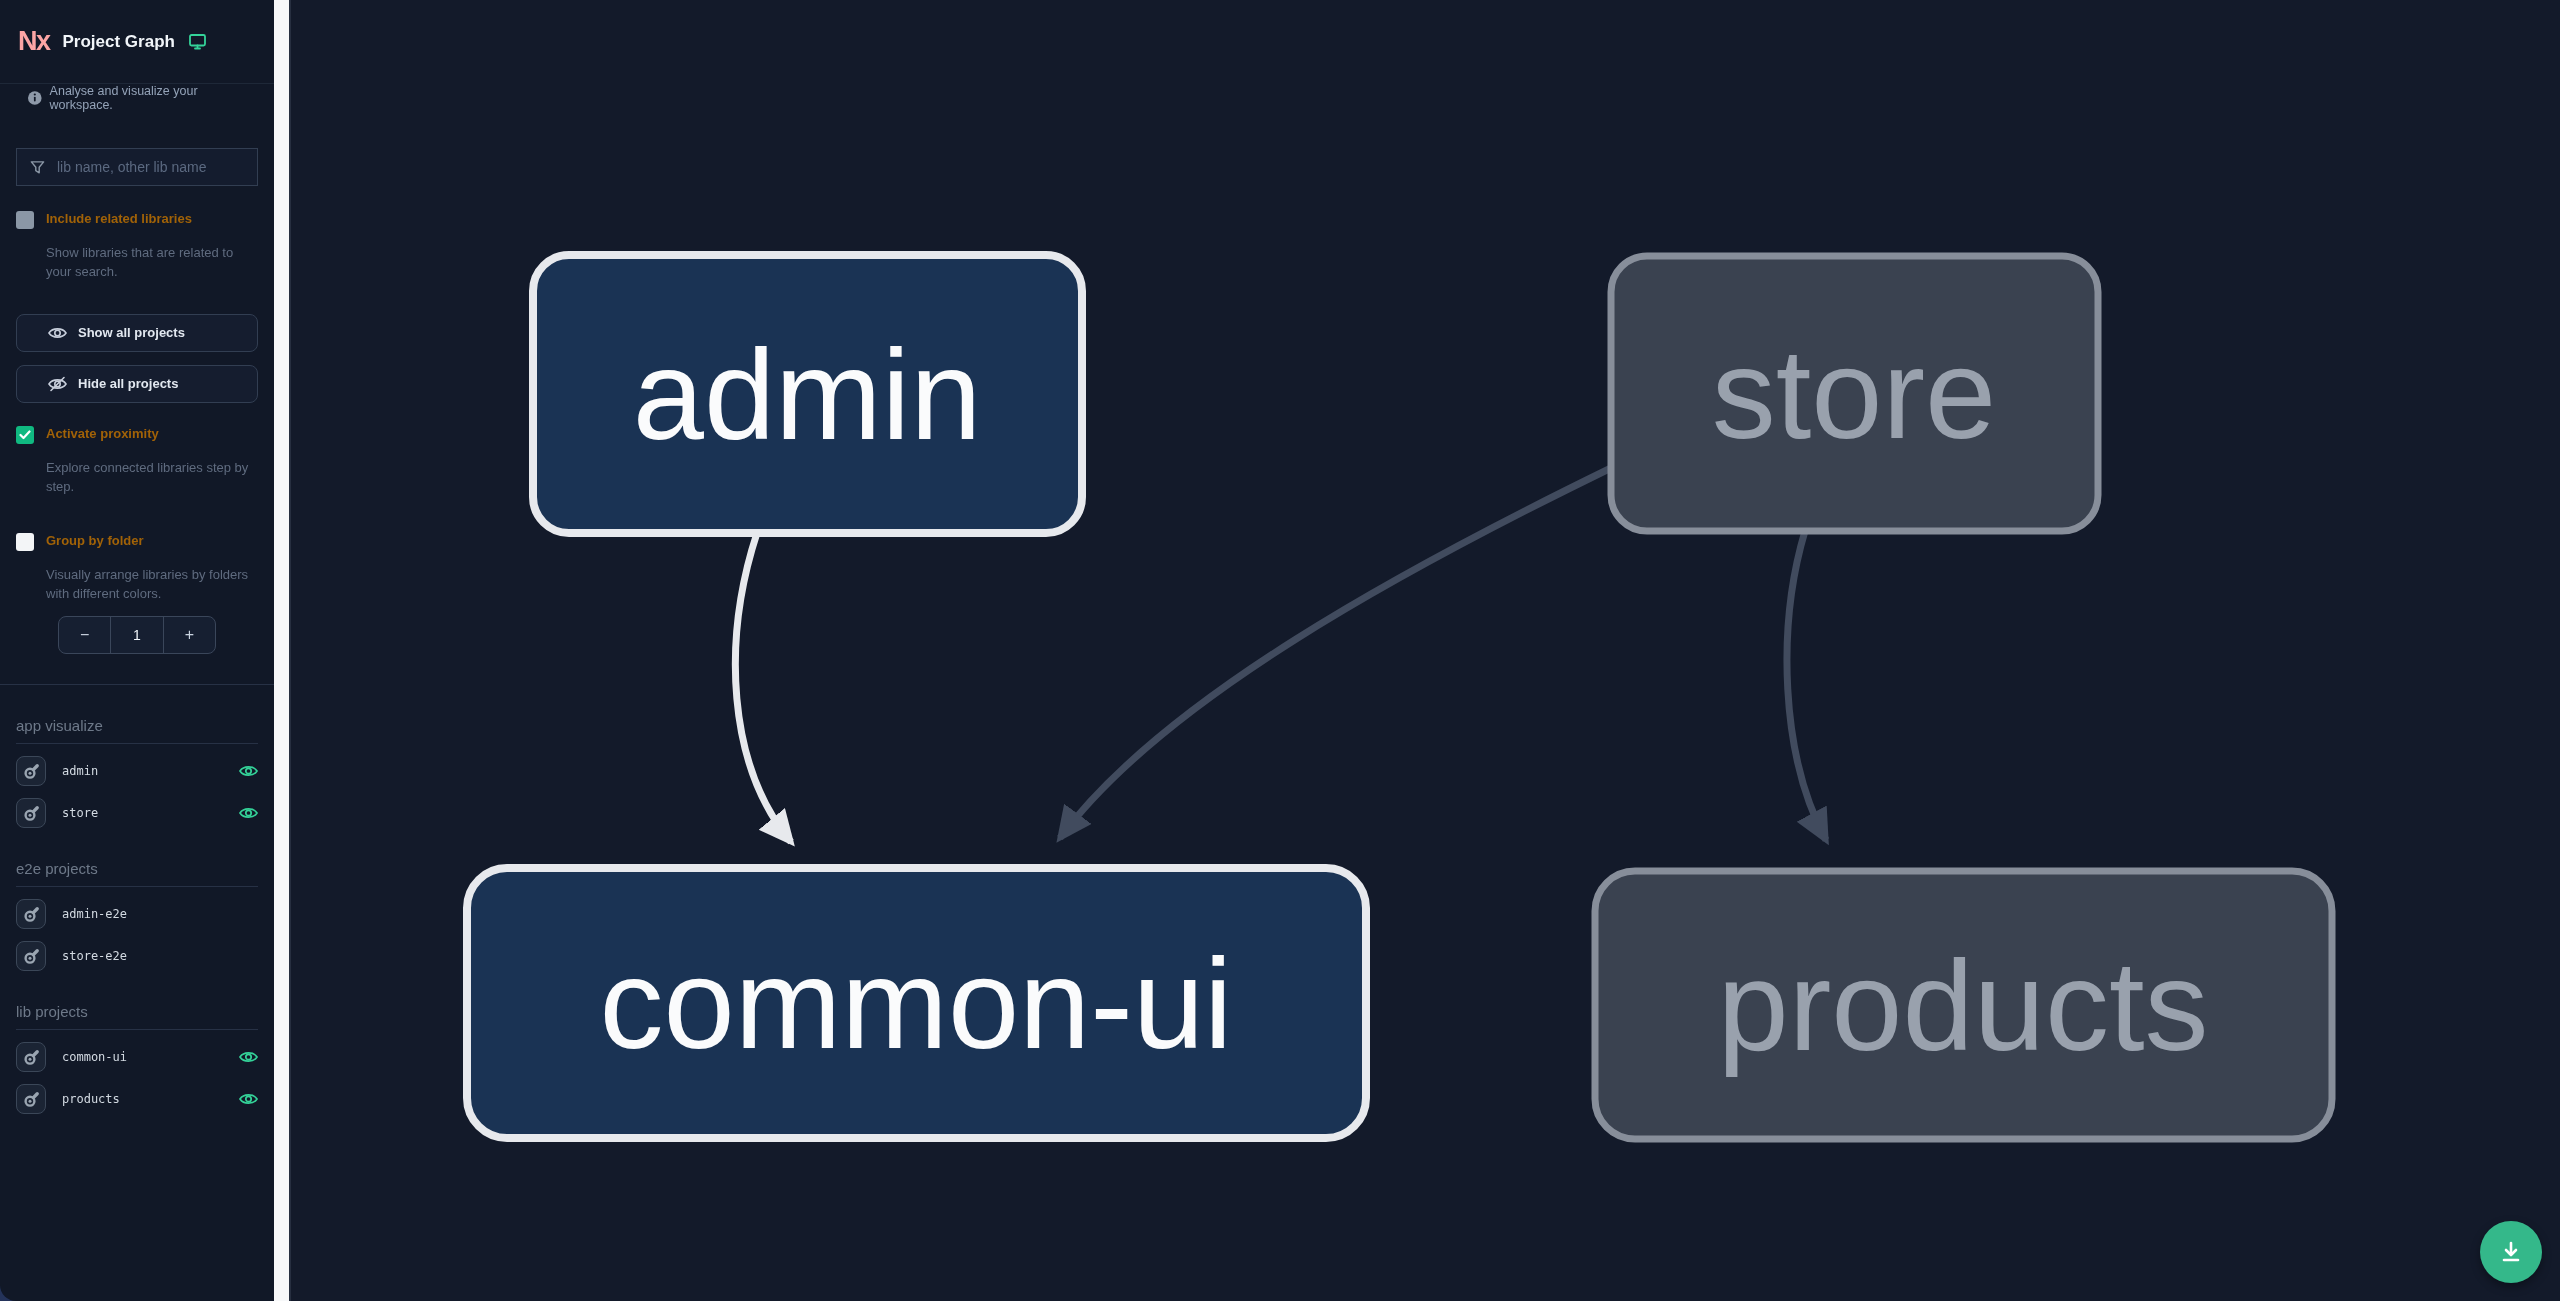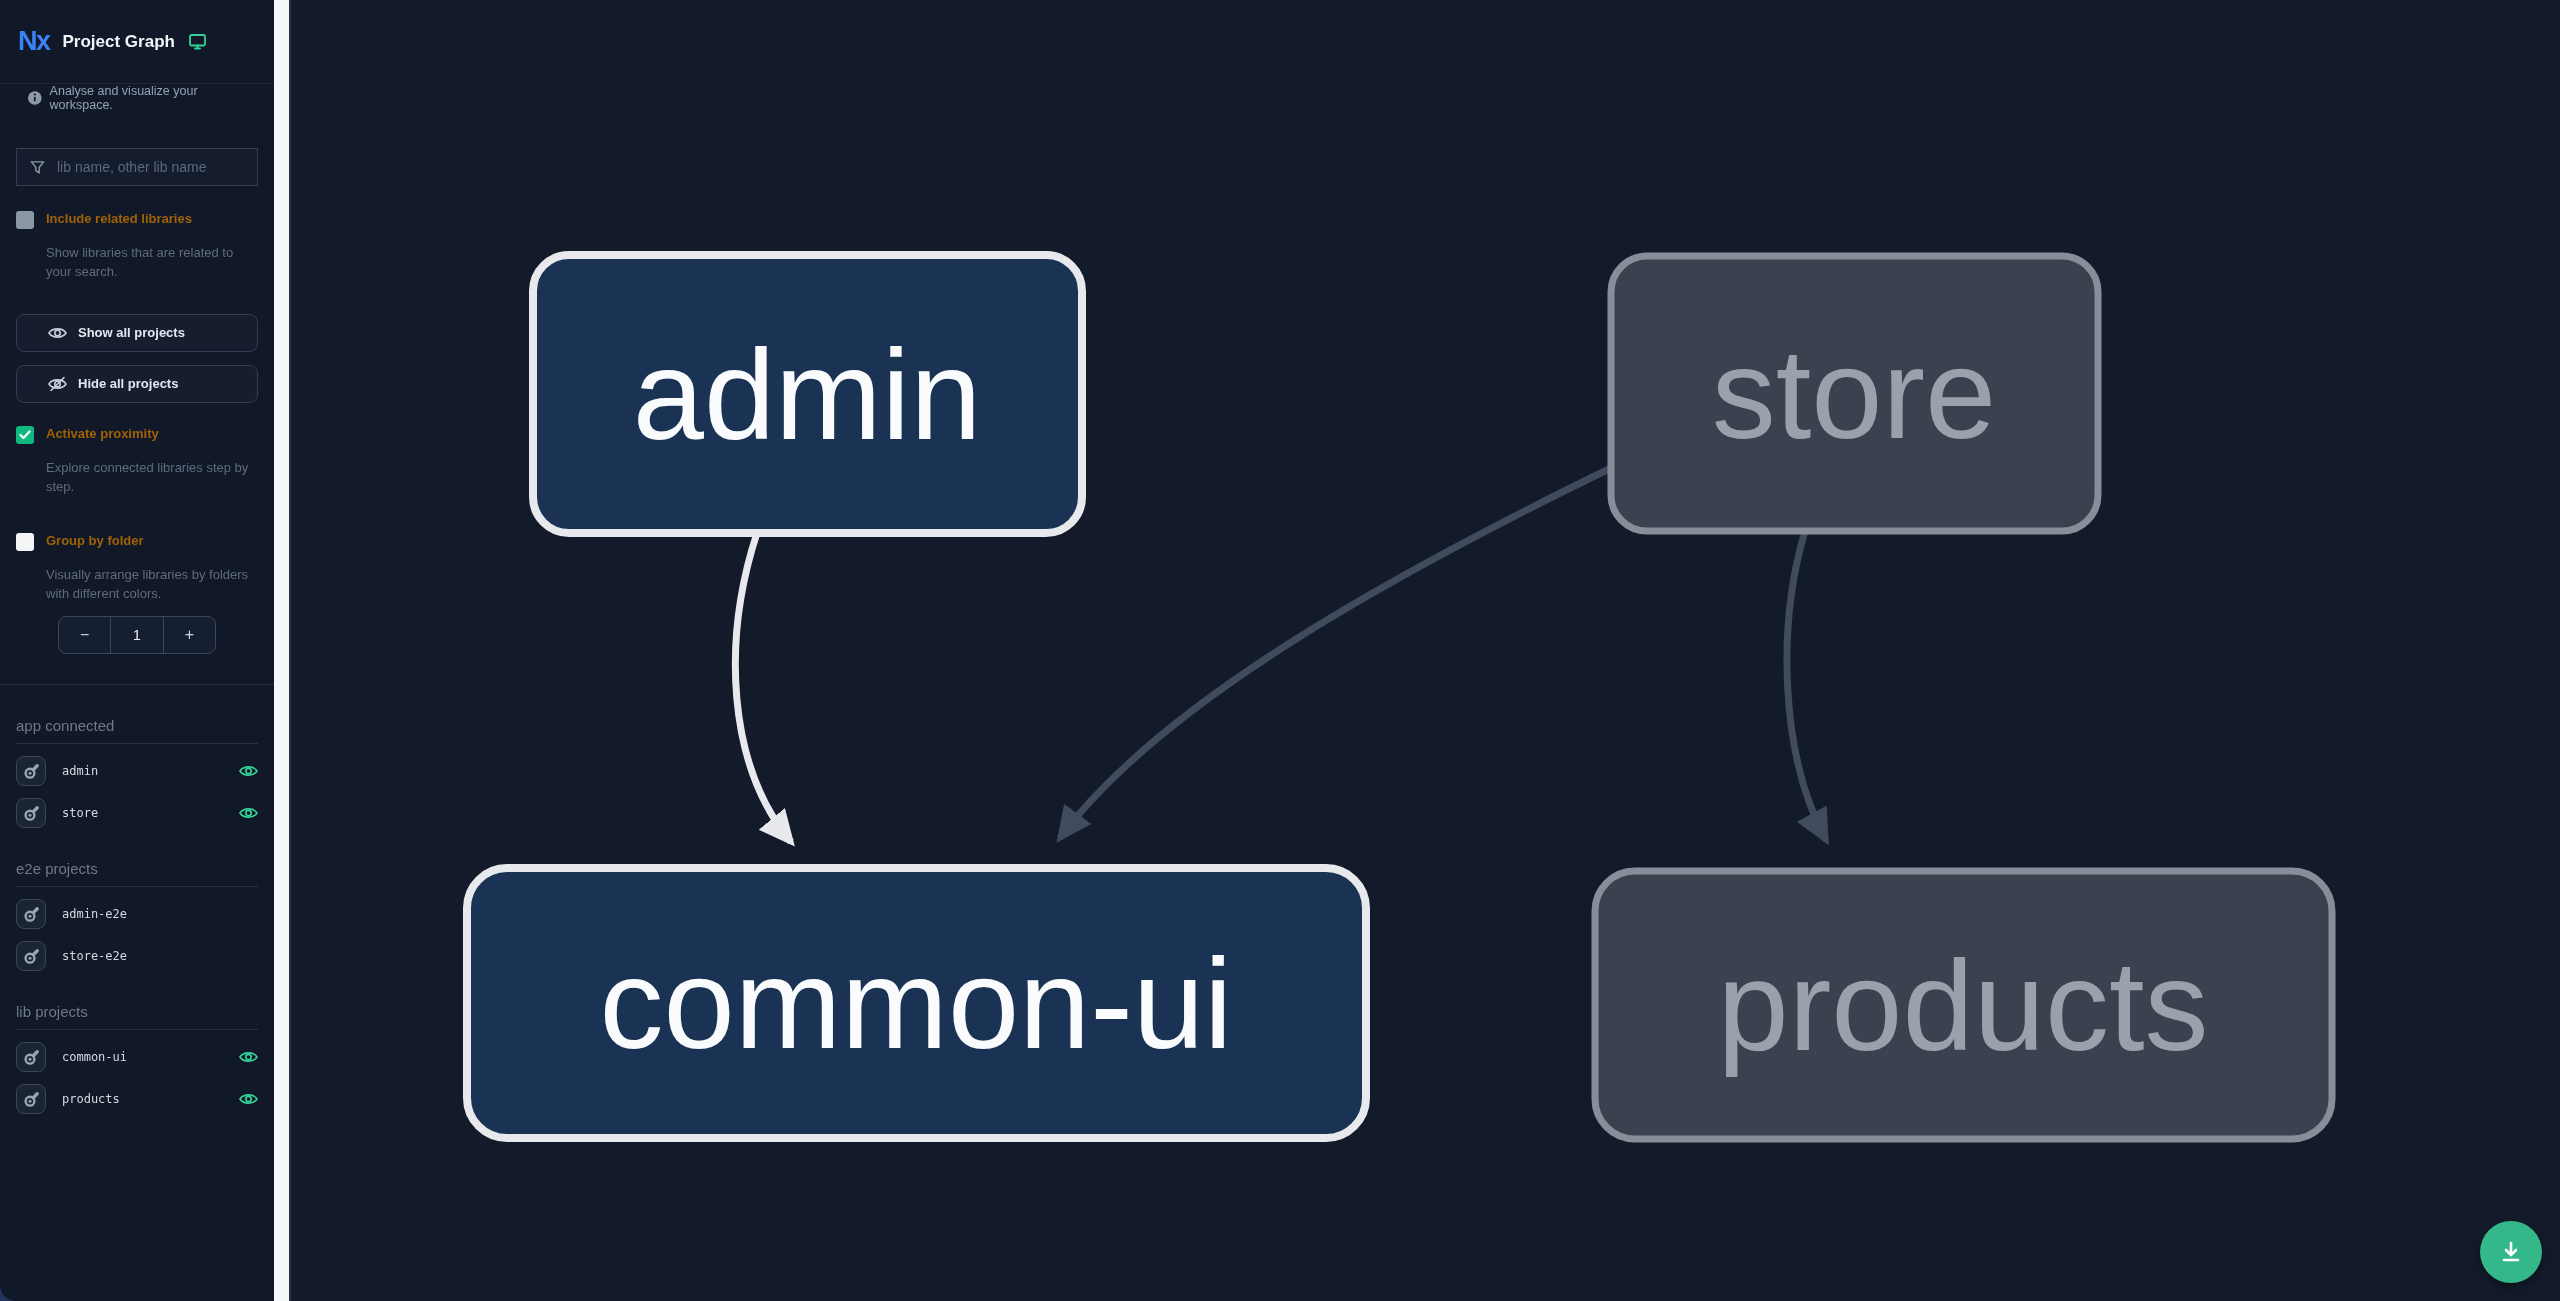--- a/index.html
+++ b/index.html
@@ -17,21 +17,21 @@
   .fab { position:absolute; right:18px; bottom:18px; width:62px; height:62px; border-radius:50%;
          background:#34b88a; display:flex; align-items:center; justify-content:center;
          box-shadow:0 4px 10px rgba(0,0,0,.35); cursor:pointer; }
 
   
   #corner-accent { position:absolute; left:0; bottom:0; width:18px; height:18px; background:#24335a; }
   #sidebar { position:absolute; left:0; top:0; width:274px; height:1301px; background:#111827;
              border-bottom-left-radius:16px; color:#e2e8f0; }
   #sb-header { height:84px; display:flex; align-items:center; gap:13px; padding:0 18px;
                border-bottom:1px solid #1e2838; }
-  .logo { font-size:27px; font-weight:800; color:#3b82f6; letter-spacing:-1.5px; }
+  .logo { font-size:27px; font-weight:800; color:#fca5a5; letter-spacing:-1.5px; }
   .app-title { font-size:17px; font-weight:700; color:#f1f5f9; }
   #sb-body { padding:0 16px; }
 
   .tagline { margin-top:0; display:flex; align-items:center; gap:8px;
              font-size:12.5px; font-weight:500; color:#94a3b8;padding-left:12px; }
 
   .searchbox { margin-top:36px; height:38px; display:flex; align-items:center;
                background:#141c2e; border:1px solid #323e52; border-radius:0; overflow:hidden; }
   .searchbox .funnel { width:40px; display:flex; justify-content:center; }
   .searchbox input { flex:1; height:100%; background:transparent; border:0; outline:none;
@@ -195,21 +195,21 @@
       </div>
 
       <div class="stepper">
         <div>−</div>
         <div class="val">1</div>
         <div>+</div>
       </div>
 
       <div class="sb-divider"></div>
 
-      <div class="section-title">app connected</div>
+      <div class="section-title">app visualize</div>
 
       <div class="proj-row">
         <span class="proj-icon-btn">
           <svg width="17" height="17" viewBox="0 0 17 17">
             <circle cx="7" cy="10.2" r="4.4" fill="none" stroke="#9aa5b1" stroke-width="2.4"></circle>
             <circle cx="7" cy="10.2" r="1.5" fill="#9aa5b1"></circle>
             <path d="M10.4 6.6 L14.2 2.8" stroke="#9aa5b1" stroke-width="3.4" stroke-linecap="round"></path>
           </svg>
         </span>
         <span class="proj-name">admin</span>

